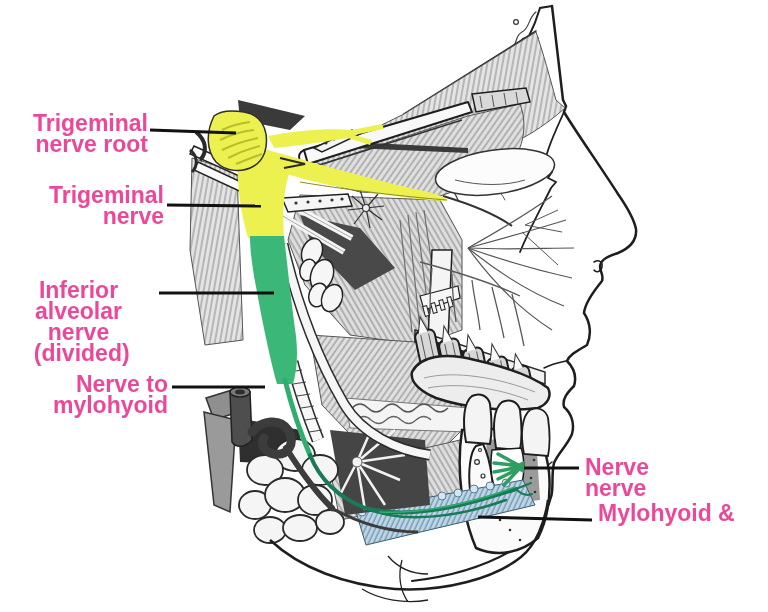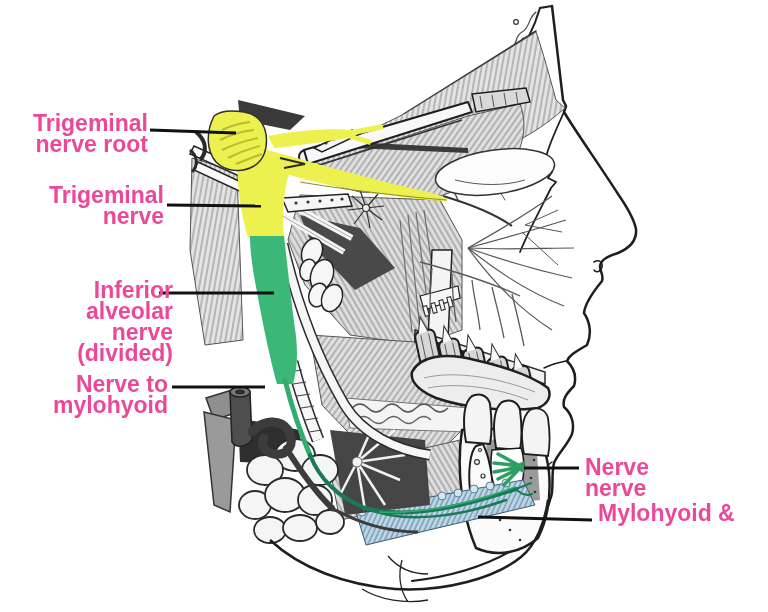--- a/index.html
+++ b/index.html
@@ -302,21 +302,21 @@
 </svg>
 
   <div class="lbl r" style="left:8px;top:113px;width:140px;">
     <div>Trigeminal</div>
     <div>nerve root</div>
   </div>
   <div class="lbl r" style="left:24px;top:185px;width:140px;">
     <div>Trigeminal</div>
     <div>nerve</div>
   </div>
-  <div class="lbl r" style="left:16px;top:280px;width:157px;">
+  <div class="lbl r" style="left:0px;top:280px;width:157px;text-align:center;">
     <div>Inferior alveolar</div>
     <div><span>nerve</span><span class="nrm" style="white-space:pre;"> (divided)</span></div>
   </div>
   <div class="lbl r" style="left:28px;top:374px;width:140px;">
     <div>Nerve to</div>
     <div>mylohyoid</div>
   </div>
   <div class="lbl" style="left:585px;top:457px;width:130px;">
     <div>Nerve nerve</div>
   </div>

